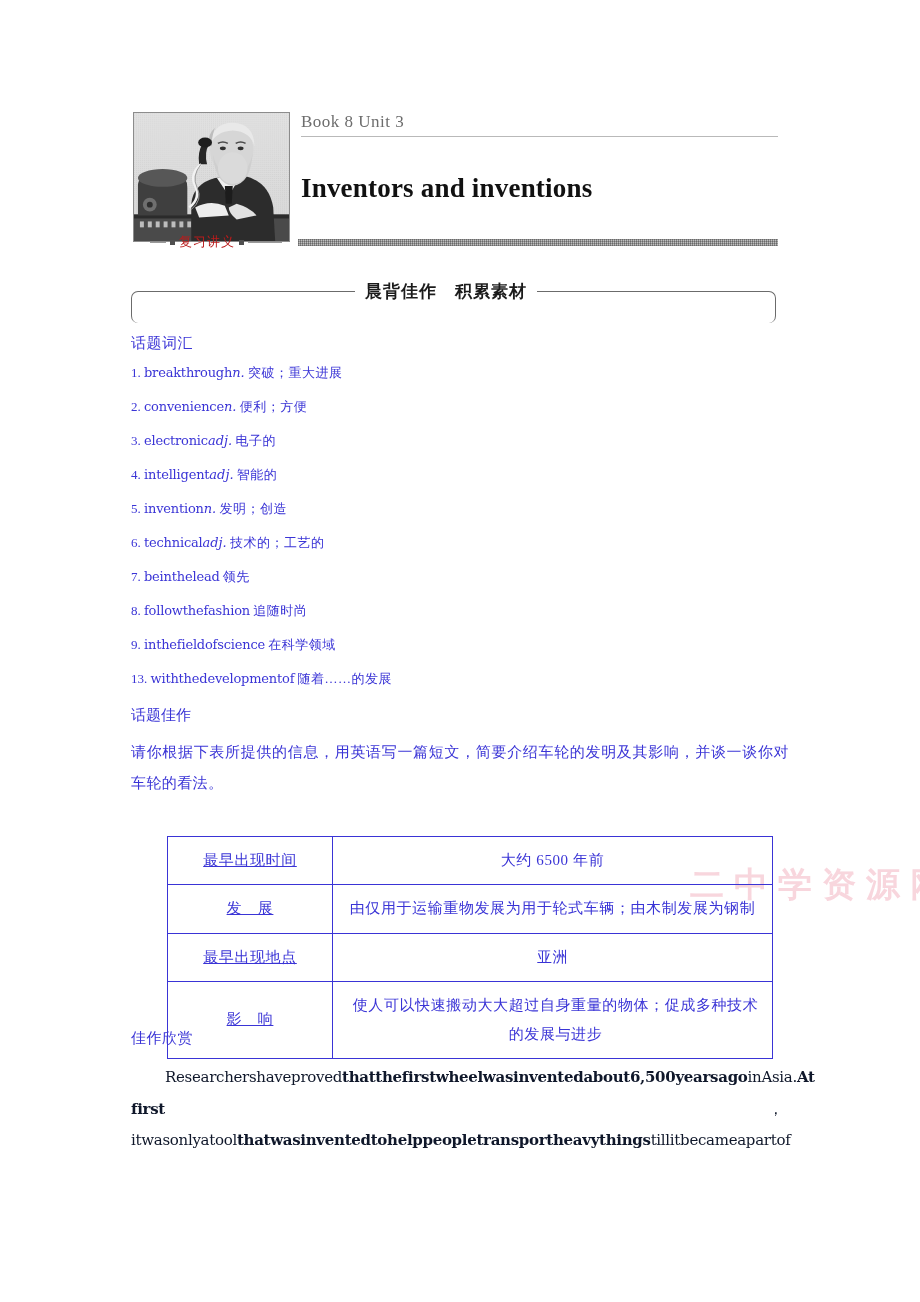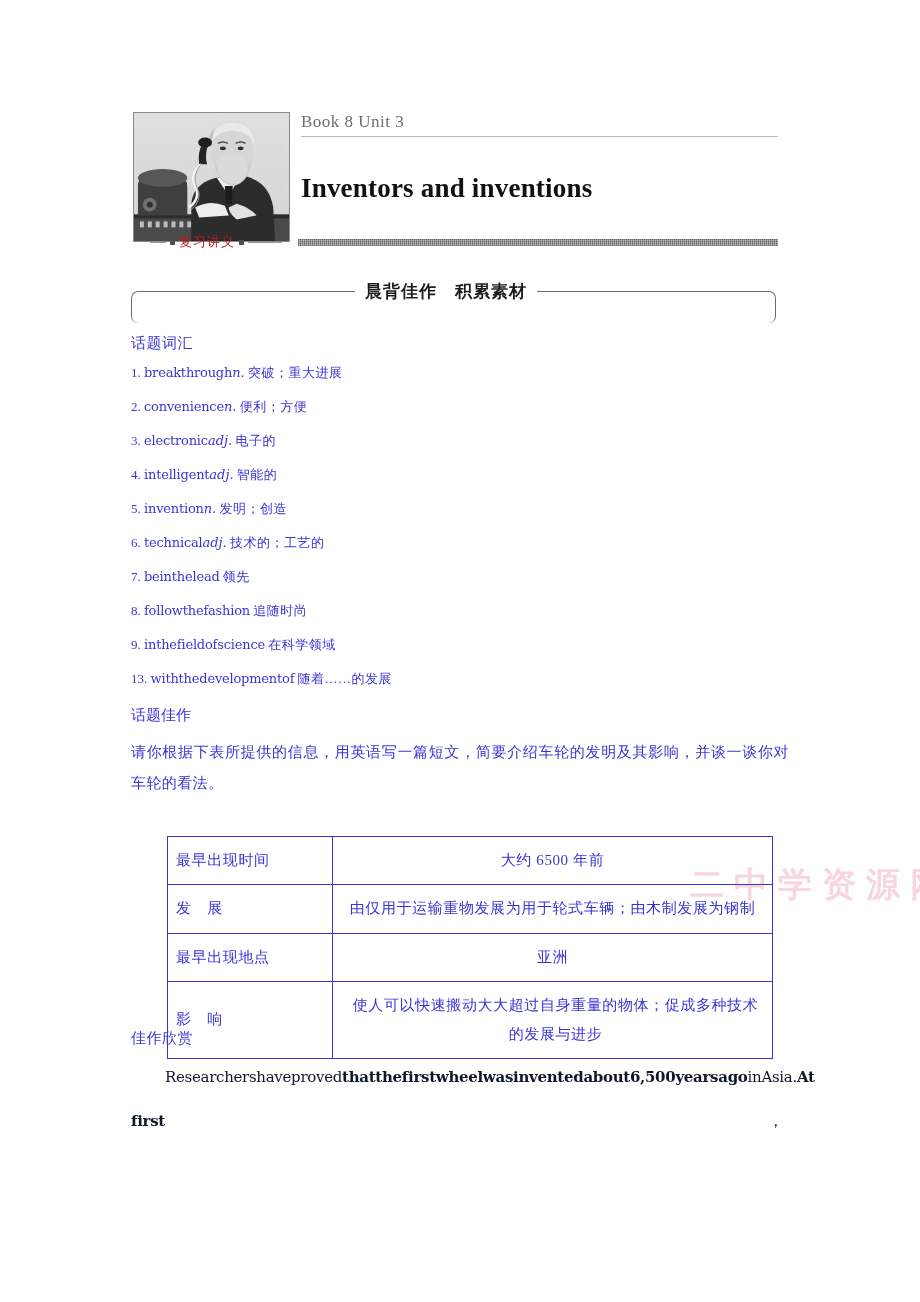--- a/index.html
+++ b/index.html
@@ -231,21 +231,23 @@
     font-size: 15px;
     font-family: "Liberation Serif", serif;
     padding: 9px 8px;
     letter-spacing: .6px;
     vertical-align: middle;
     line-height: 1.95;
     background: transparent;
   }
   td.lbl {
     width: 148px;
-    white-space: nowrap;
+    text-align: center;
+    white-space: nowrap;
+    text-decoration: underline;
   }
   td.val {
     text-align: center;
   }
   td.val.wrap {
     text-align: center;
     padding-left: 16px;
     padding-right: 10px;
   }
 
@@ -268,21 +270,20 @@
     color: #0f172a;
     line-height: 2.1;
     letter-spacing: -.3px;
     white-space: nowrap;
   }
   .essay-line.l1 { text-indent: 34px; }
   .essay-line.l2 {
     display: flex;
     justify-content: space-between;
     width: 652px;
-    margin-top: 12px;
   }
   b.bq { font-weight: bold; }
   span.rg { font-weight: normal; }
 </style>
 </head>
 <body>
 
 <div class="page">
 
   <div class="watermark">二中学资源网</div>
@@ -463,15 +464,16 @@
   <div class="essay">
     <p class="essay-head">佳作欣赏</p>
 
     <div class="essay-line l1"><span class="rg">Researchershaveproved</span><b class="bq">thatthefirstwheelwasinventedabout6,500yearsago</b><span class="rg">inAsia.</span><b class="bq">At</b></div>
 
     <div class="essay-line l2">
         <b class="bq">first</b>
         <span class="rg">，</span>
       </div>
 
+    <div class="essay-line l3"><span class="rg">itwasonlyatool</span><b class="bq">thatwasinventedtohelppeopletransportheavythings</b><span class="rg">tillitbecameapartof</span></div>
   </div>
 
 </div>
 
 </body></html>

